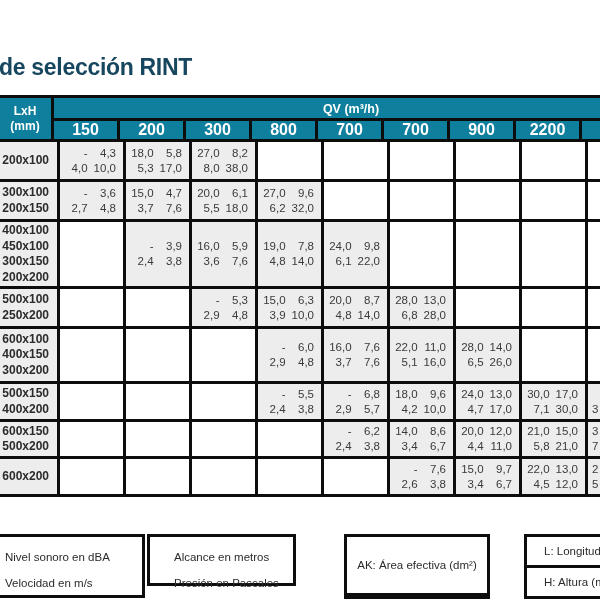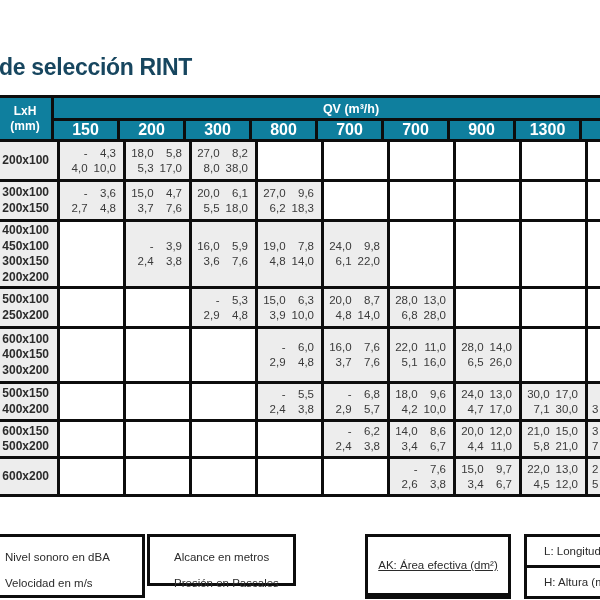--- a/index.html
+++ b/index.html
@@ -64,21 +64,21 @@
       <div class="hright">
         <div class="qvrow">QV (m³/h)</div>
         <div class="colsrow">
             <div class="hcell">150</div>
             <div class="hcell">200</div>
             <div class="hcell">300</div>
             <div class="hcell">800</div>
             <div class="hcell">700</div>
             <div class="hcell">700</div>
             <div class="hcell">900</div>
-            <div class="hcell">1300</div>
+            <div class="hcell">2200</div>
             <div class="hcell partial"></div>
           </div>
       </div>
     </div>
     <div>
         <div class="trow" style="height: 40px;">
           <div class="labels">
             <div class="lline">200x100</div>
           </div>
           <div class="cell filled">
@@ -153,21 +153,21 @@
               <div class="v">18,0</div>
             </div>
           </div>
           <div class="cell filled">
             <div class="vrow">
               <div class="v">27,0</div>
               <div class="v">9,6</div>
             </div>
             <div class="vrow">
               <div class="v">6,2</div>
-              <div class="v">18,3</div>
+              <div class="v">32,0</div>
             </div>
           </div>
           <div class="cell"></div>
           <div class="cell"></div>
           <div class="cell"></div>
           <div class="cell"></div>
           <div class="cell partialc"></div>
         </div>
         <div class="trow" style="height: 67px;">
           <div class="labels">
@@ -504,21 +504,21 @@
   <div class="lbox" style="left:-10px; top:486px; width:155px; height:64px; padding:7px 0 0 12px;">
     <div class="tline">Nivel sonoro en dBA</div>
     <div class="tline">Velocidad en m/s</div>
   </div>
 
   <div class="lbox" style="left:147px; top:486px; width:149px; height:52px; padding:7px 0 0 24px;">
     <div class="tline">Alcance en metros</div>
     <div class="tline">Presión en Pascales</div>
   </div>
 
-  <div class="lgrid" style="left:365px; top:486px; width:146px; height:65px;text-decoration:underline;">
+  <div class="lgrid" style="left:344px; top:486px; width:146px; height:65px;">
     <div class="lrow">AK: Área efectiva (dm²)</div>
   </div>
 
   <div class="lgrid leftalign" style="left:524px; top:486px; width:150px; height:65px;">
     <div class="lrow">L: Longitud</div>
     <div class="lrow">H: Altura (mm)</div>
   </div>
 
 </div>
 

